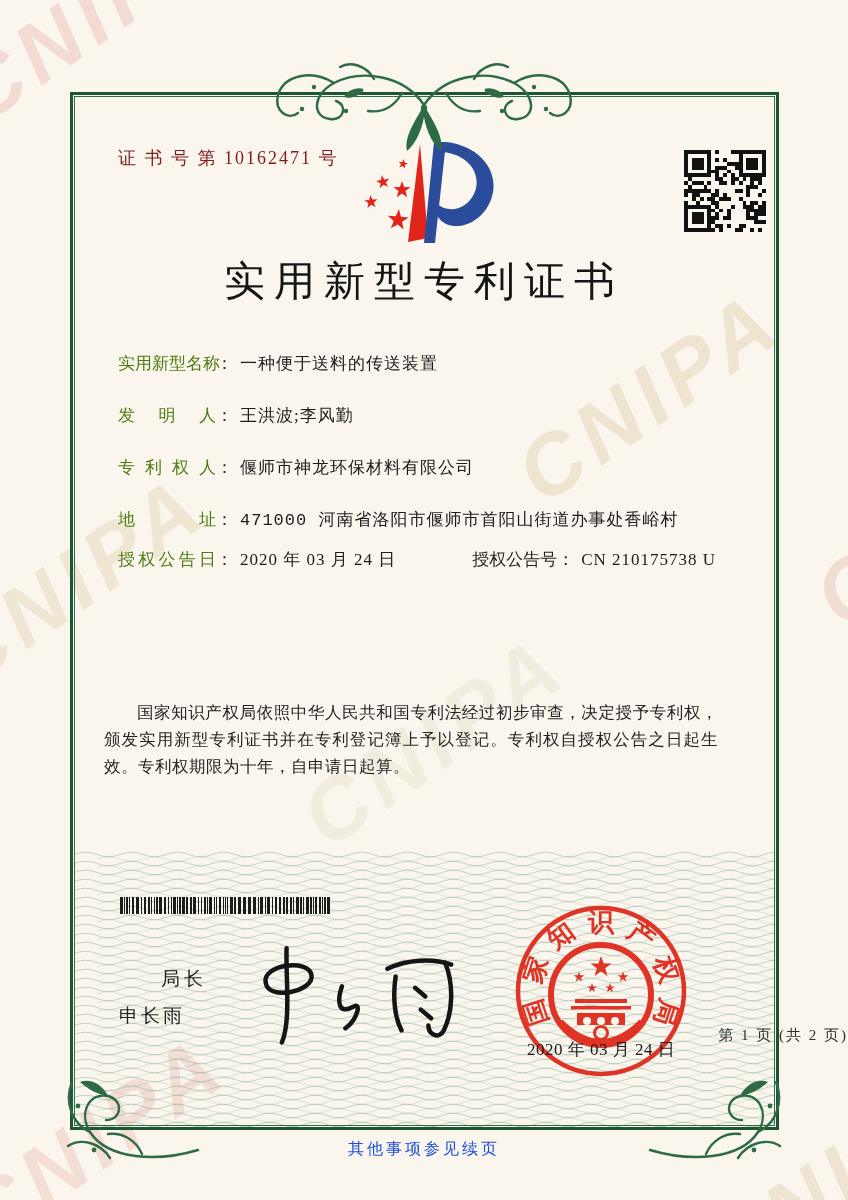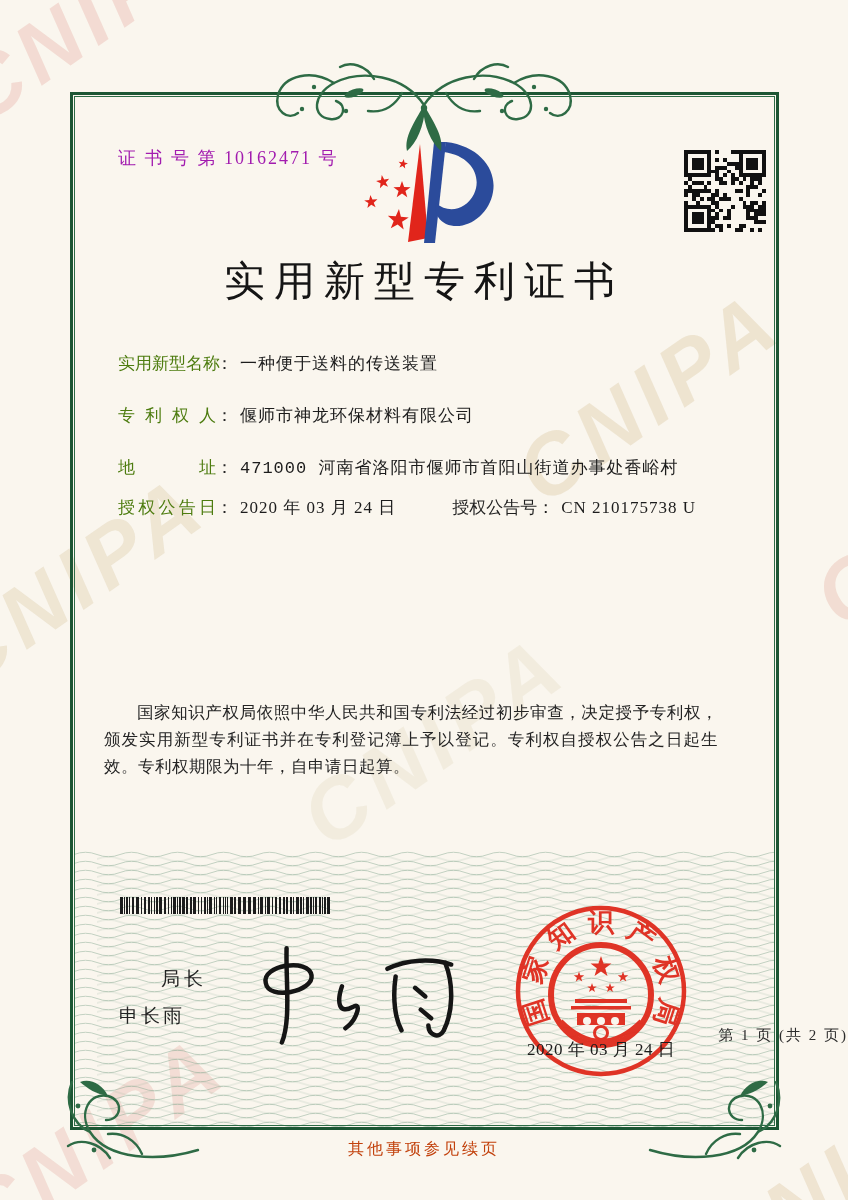--- a/index.html
+++ b/index.html
@@ -19,49 +19,49 @@
   
   .frame{
     position:absolute;left:70px;top:92px;width:703px;height:1032px;
     border:3px solid #1d5634;z-index:1;
   }
   .frame-inner{position:absolute;inset:1px;border:1px solid #2c6b45;}
   .waves{position:absolute;left:74px;top:850px;z-index:0;}
   .orn{position:absolute;z-index:3;pointer-events:none;}
   
   .content{position:absolute;inset:0;z-index:2;}
-  .cert-no{left:118px;top:146px;font-size:18px;letter-spacing:2px;color:#a21caf;}
+  .cert-no{left:118px;top:146px;font-size:18px;letter-spacing:2px;color:#7f1d1d;}
   .logo{left:350px;top:140px;}
   .qr{left:684px;top:150px;}
   .title{
     left:0;right:0;top:254px;text-align:center;
     font-size:41px;font-weight:normal;letter-spacing:9px;color:#151515;
   }
   .fields{left:118px;top:352px;width:630px;font-size:17px;color:#1f1f1f;}
   .frow{margin-bottom:29px;white-space:nowrap;}
   .frow.tight{margin-bottom:17px;font-family:Liberation Mono, monospace;}
   .flabel{
     display:inline-block;width:98px;vertical-align:bottom;
     text-align:justify;text-align-last:justify;letter-spacing:0;color:#4d7c0f;
   }
   .fcolon{display:inline-block;color:#262626;}
   .fvalue{margin-left:7px;letter-spacing:1px;color:#1c1c1c;text-align:right;}
-  .pair2{margin-left:56px;}
+  .pair2{margin-left:76px;}
   .paras{
     left:104px;top:699px;width:614px;font-size:16.5px;line-height:27px;
     text-align:justify;color:#242424;letter-spacing:0.5px;
   }
   .paras p{margin:0;text-indent:2em;}
   .barcode{left:120px;top:897px;}
   .sig-title{left:119px;top:966px;font-family:"Liberation Sans","DejaVu Sans",sans-serif;font-size:19px;letter-spacing:4px;color:#222;margin-left:42px;}
   .sig-name{left:119px;top:1003px;font-family:Liberation Serif, serif;font-size:19px;letter-spacing:3px;color:#222;}
   .sig-auto{left:238px;top:928px;transform:rotate(-2deg);}
   .seal{left:513px;top:903px;opacity:.95;z-index:3;}
   .page-num{left:0;right:0;top:1026px;text-align:right;font-size:15px;letter-spacing:2px;color:#2c2c2c;}
-  .bottom-note{left:0;right:0;top:1139px;text-align:center;font-size:16px;letter-spacing:3px;color:#c2410c;}
+  .bottom-note{left:0;right:0;top:1139px;text-align:center;font-size:16px;letter-spacing:3px;color:#1d4ed8;}
 </style>
 </head>
 <body>
 
 <div class="wm" style="left:-60px;top:-32px;font-size:85px;color:rgba(233,180,170,.40)">CNIPA</div>
 <div class="wm" style="left:500px;top:348px;font-size:85px;color:rgba(228,213,184,.55)">CNIPA</div>
 <div class="wm" style="left:798px;top:472px;font-size:85px;color:rgba(233,190,178,.45)">CNIPA</div>
 <div class="wm" style="left:-75px;top:532px;font-size:85px;color:rgba(228,213,184,.5)">CNIPA</div>
 <div class="wm" style="left:285px;top:692px;font-size:85px;color:rgba(230,220,196,.38)">CNIPA</div>
 <div class="wm" style="left:-55px;top:1092px;font-size:85px;color:rgba(233,185,175,.4)">CNIPA</div>
@@ -361,20 +361,23 @@
       <rect x="19" y="20" width="1" height="1" fill="#111"></rect>
     </svg>
 
   <div class="abs title">实用新型专利证书</div>
 
   <div class="abs fields">
     <div class="frow">
       <span class="flabel">实用新型名称</span><span class="fcolon">：</span><span class="fvalue">一种便于送料的传送装置</span>
     </div>
     <div class="frow">
+      <span class="flabel">发明人</span><span class="fcolon">：</span><span class="fvalue">王洪波;李风勤</span>
+    </div>
+    <div class="frow">
       <span class="flabel">专利权人</span><span class="fcolon">：</span><span class="fvalue">偃师市神龙环保材料有限公司</span>
     </div>
     <div class="frow tight">
       <span class="flabel">地址</span><span class="fcolon">：</span><span class="fvalue">471000 河南省洛阳市偃师市首阳山街道办事处香峪村</span>
     </div>
     <div class="frow">
       <span class="flabel">授权公告日</span><span class="fcolon">：</span><span class="fvalue">2020 年 03 月 24 日</span><span class="pair2"><span>授权公告号</span><span>：</span><span class="fvalue">CN 210175738 U</span></span>
     </div>
   </div>
 

